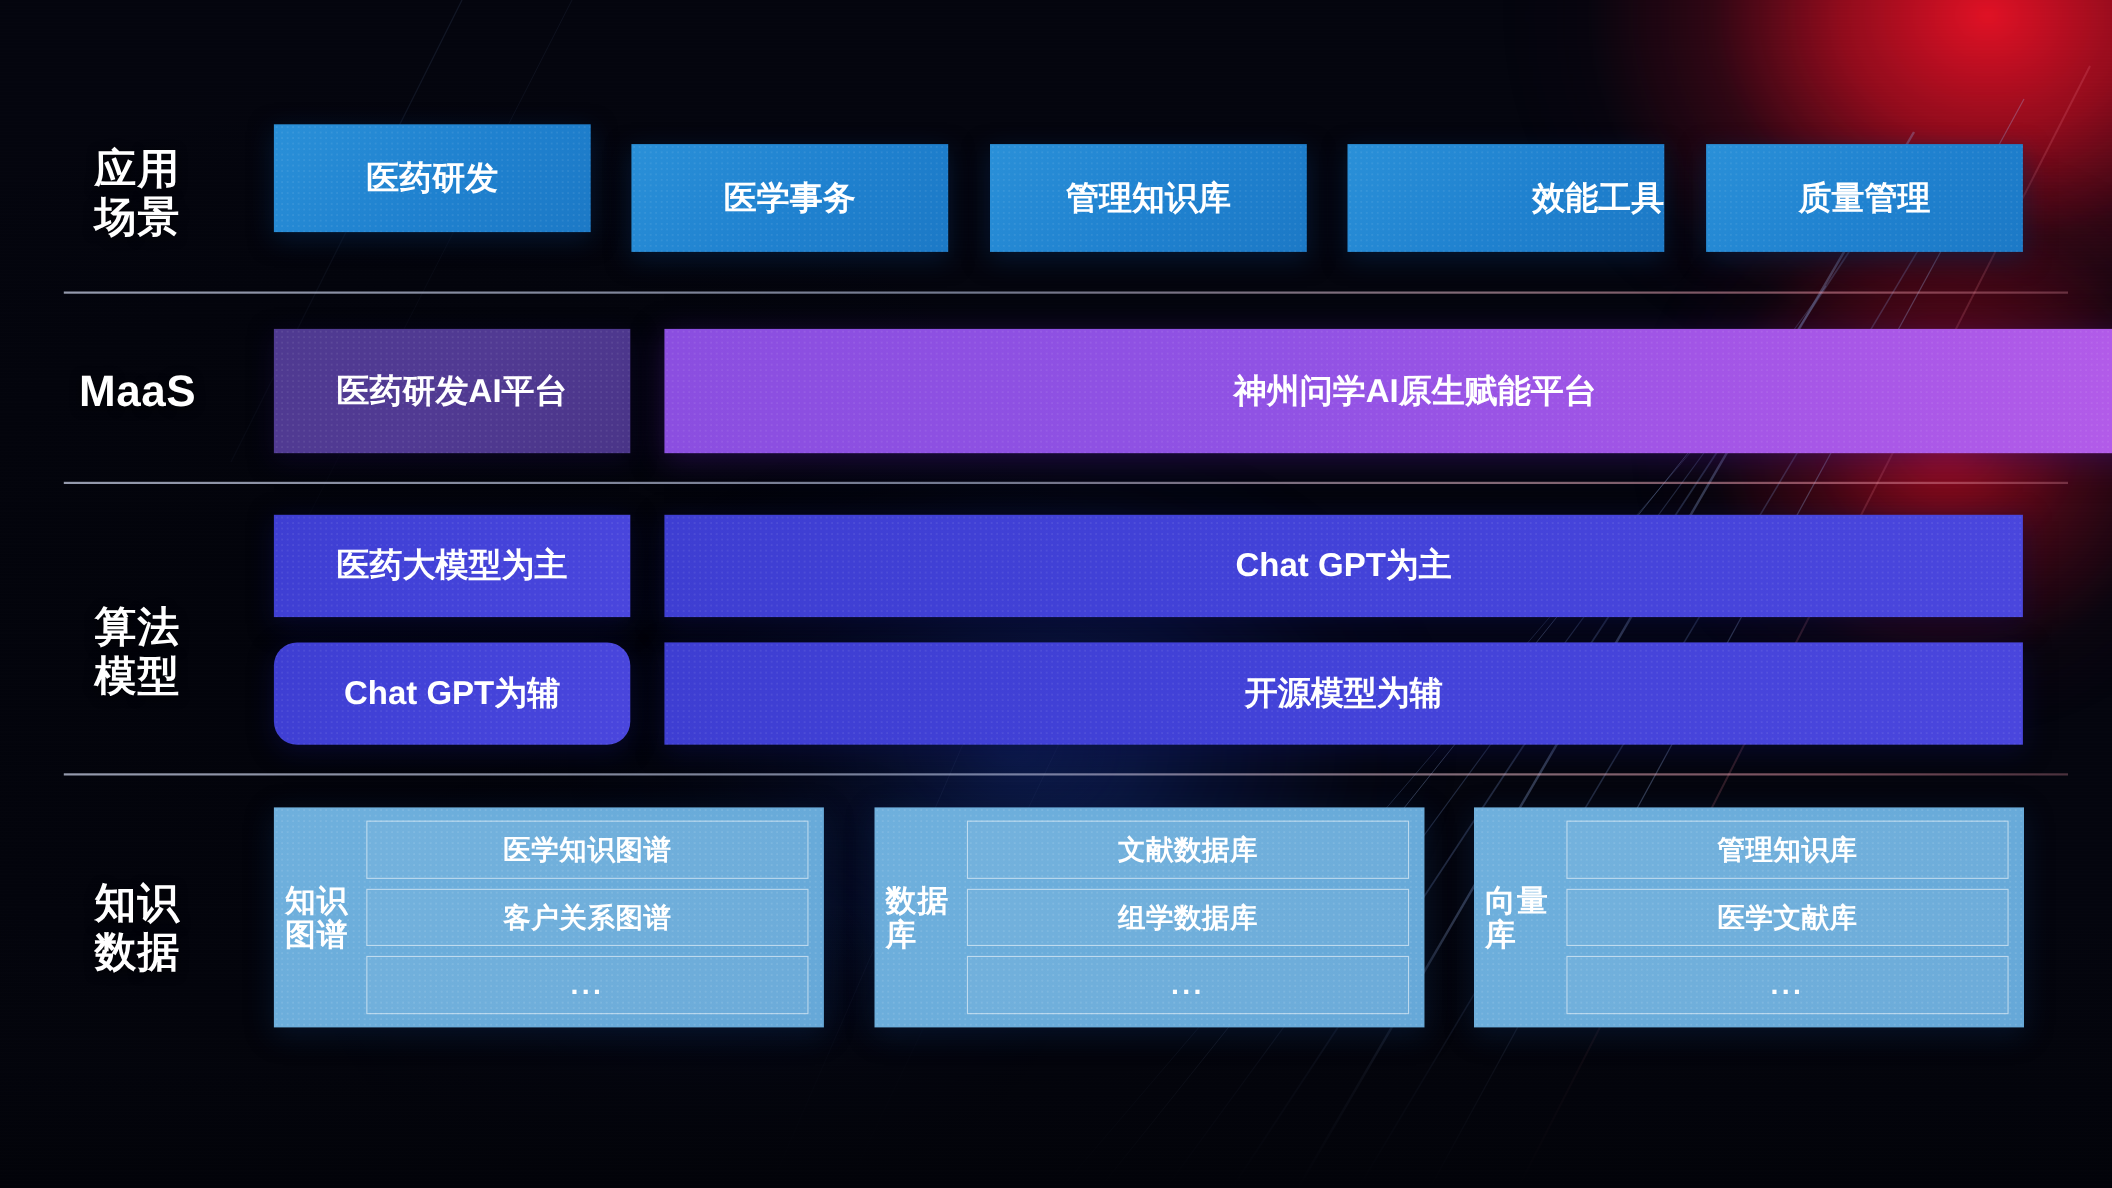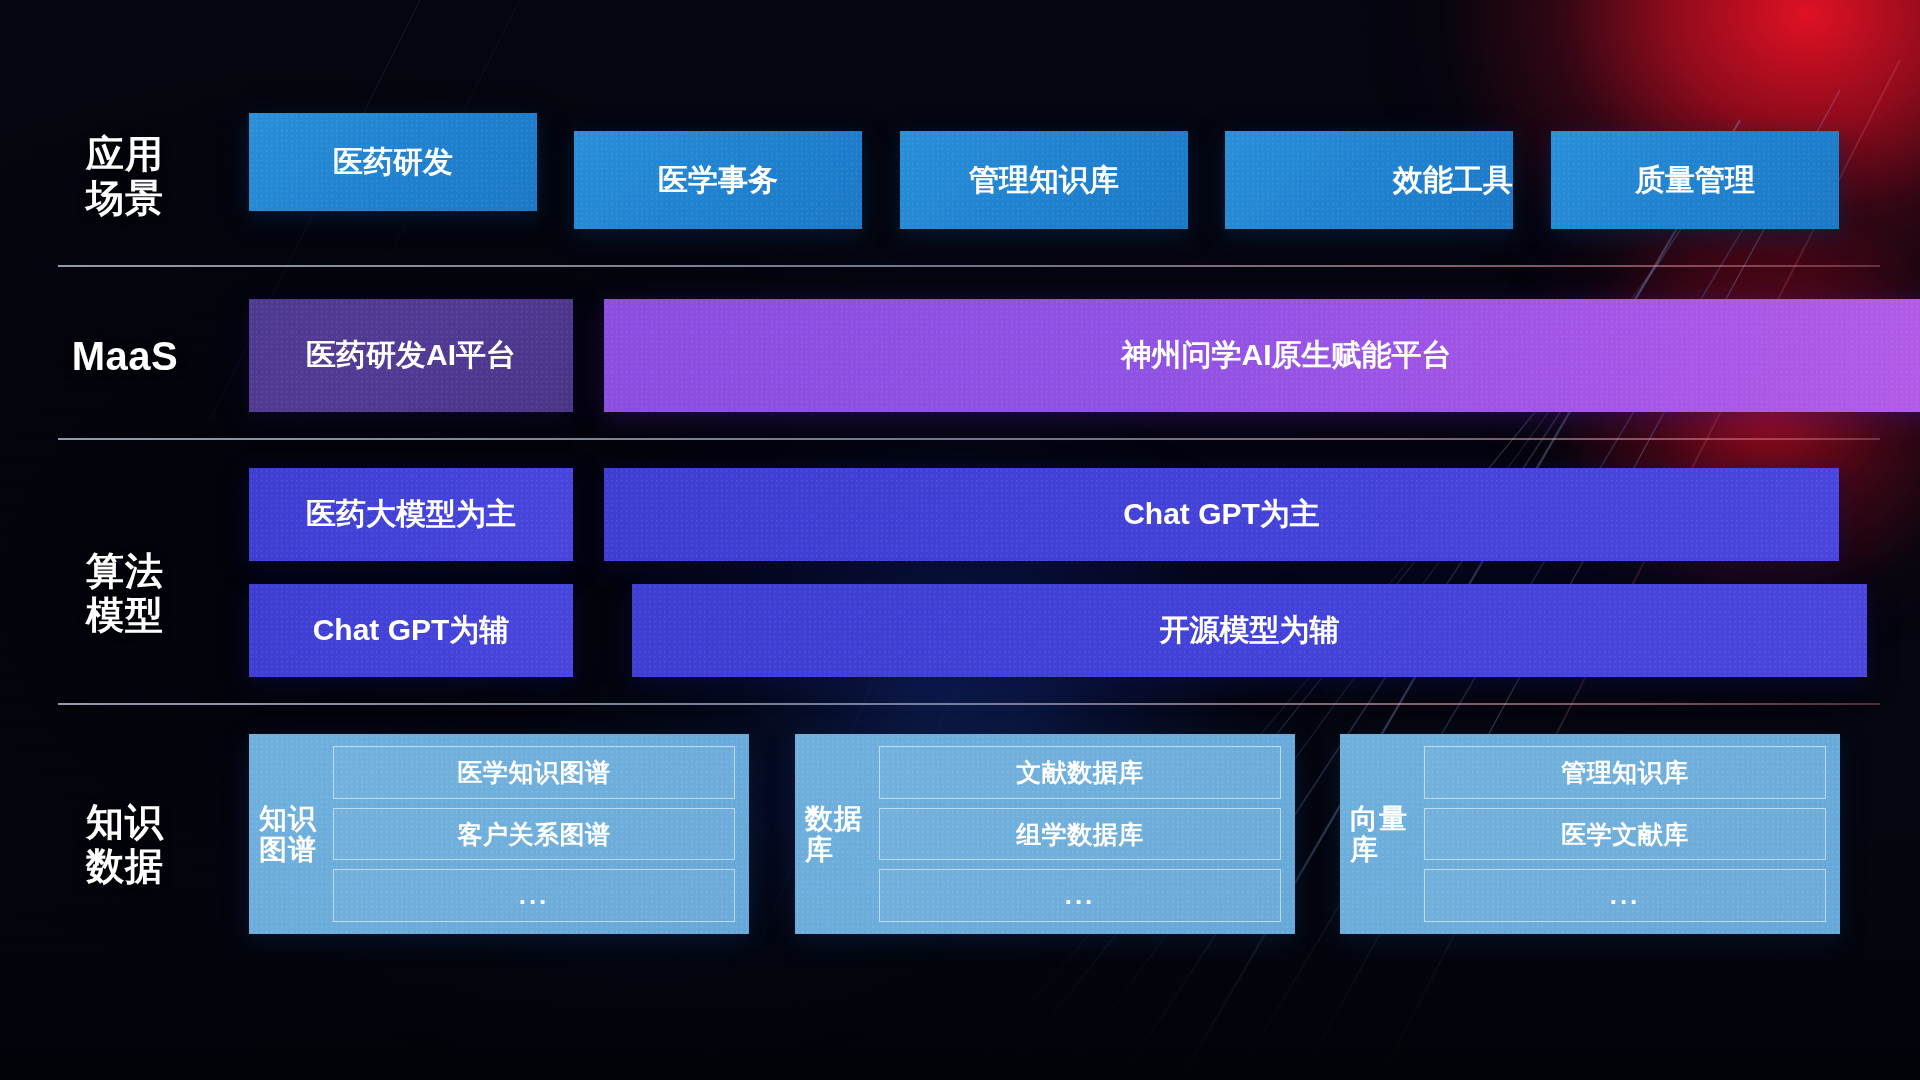--- a/index.html
+++ b/index.html
@@ -318,24 +318,24 @@
     <div>模型</div>
   </div>
 
   <div class="card algo-card" style="position:absolute; left:249px; top:468px; width:324px;">
     <span>医药大模型为主</span>
   </div>
   <div class="card algo-card" style="position:absolute; left:604px; top:468px; width:1235px;">
     <span>Chat GPT为主</span>
   </div>
 
-  <div class="card algo-card" style="position:absolute; left:249px; top:584px; width:324px;">
+  <div class="card algo-card" style="position:absolute; left:249px; top:584px; width:324px;border-radius:21px;">
     <span>Chat GPT为辅</span>
   </div>
-  <div class="card algo-card" style="position:absolute; left:632px; top:584px; width:1235px;">
+  <div class="card algo-card" style="position:absolute; left:604px; top:584px; width:1235px;">
     <span>开源模型为辅</span>
   </div>
 
   <div class="divider" style="top:703px;"></div>
 
   <div class="row-label cn" style="top:800px;">
     <div>知识</div>
     <div>数据</div>
   </div>
 

